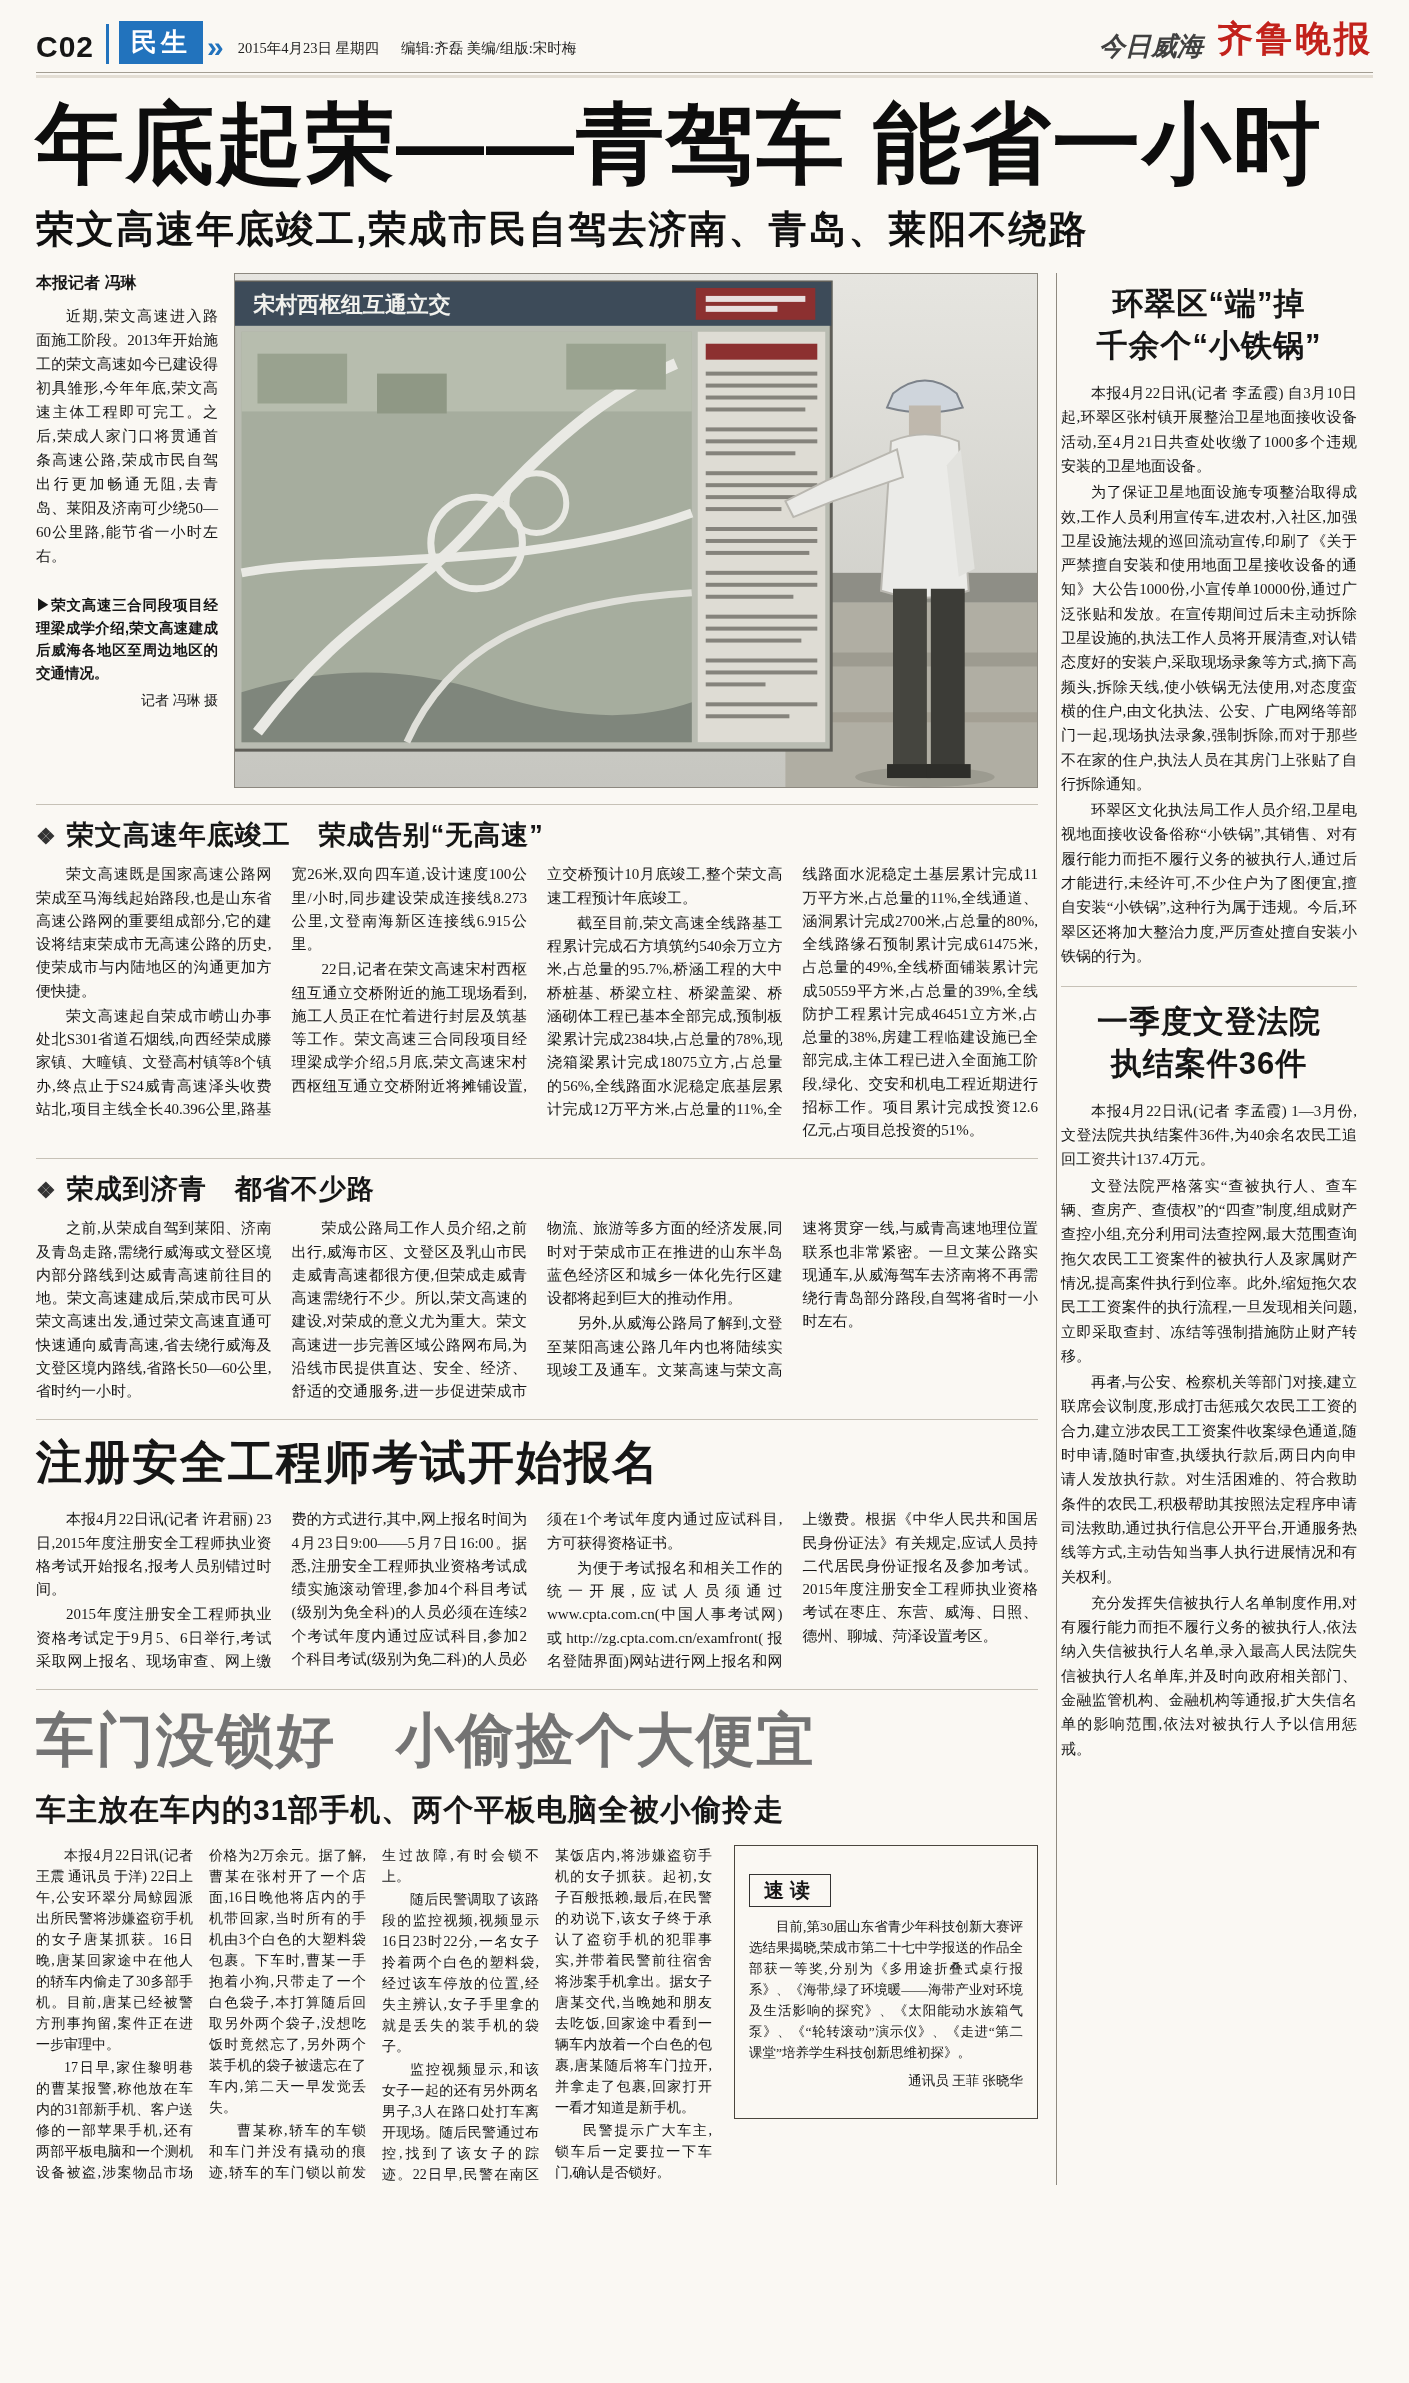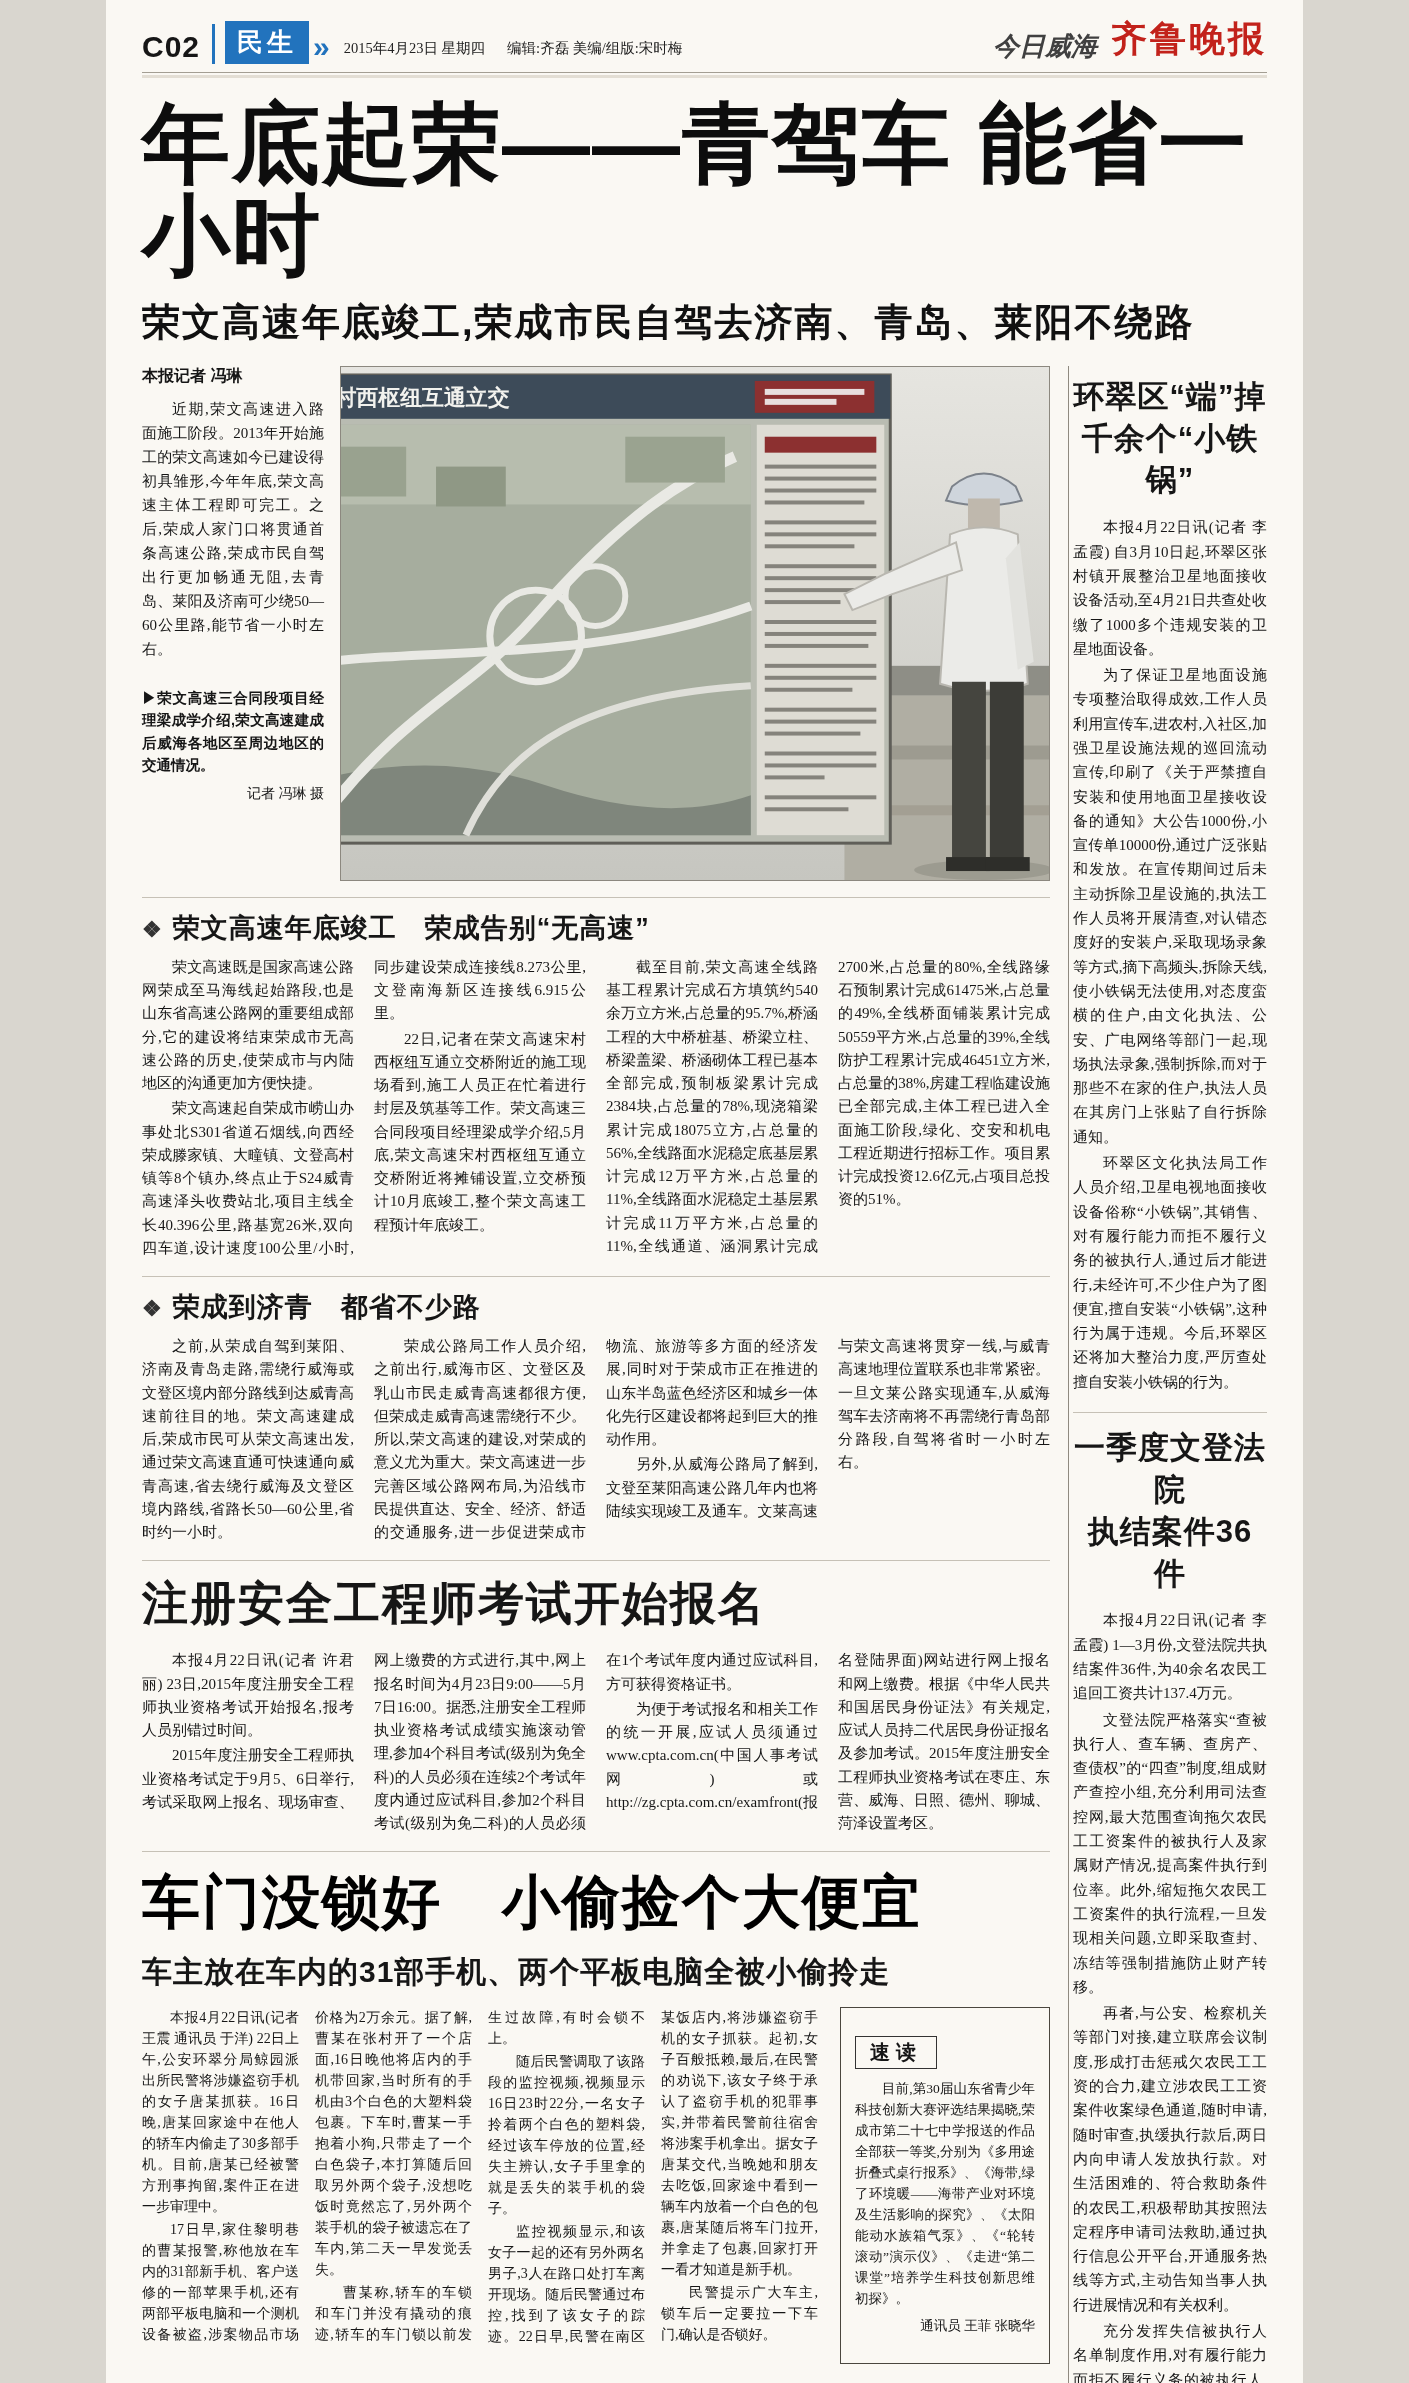--- a/index.html
+++ b/index.html
@@ -1,19 +1,19 @@
 <!DOCTYPE html>
 <html lang="zh"><head>
 <meta charset="utf-8">
 <style>
   * { margin:0; padding:0; box-sizing:border-box; }
   html,body { background:#d9d6cf; }
   body { font-family:"Liberation Serif","DejaVu Serif",serif; color:#161616; }
 
-  .page { width:1197px; height:2383px; margin:0 auto; background:#faf8f3;
+  .page { width:1409px; height:2383px; margin:0 auto; background:#faf8f3;
           padding:12px 36px 20px; overflow:hidden; position:relative; }
 
   
   .masthead { display:flex; align-items:flex-end; height:52px; }
   .page-no { font-family:"Liberation Sans","DejaVu Sans",sans-serif; font-weight:900;
              font-size:30px; letter-spacing:1px; padding-right:12px; }
   .mast-vrule { width:3px; height:40px; background:#2273bd; margin-right:10px; }
   .section-badge { background:#2273bd; color:#fff; font-family:Liberation Mono, monospace;
                    font-weight:900; font-size:26px; padding:4px 12px; letter-spacing:4px; }
   .section-chev { color:#2273bd; font-size:30px; font-weight:900; margin:0 14px 0 4px;
@@ -56,21 +56,21 @@
                letter-spacing:1px; margin-bottom:10px; }
   .sec-marker { color:#333; font-size:22px; margin-right:10px; }
   .cols-4 { column-count:4; column-gap:20px; }
   .body-text p { font-size:15px; line-height:1.55; text-align:justify; text-indent:2em;
                  margin-bottom:2px; }
 
   .sec-c-title { font-family:"Liberation Sans",sans-serif; font-weight:900; font-size:46px;
                  letter-spacing:2px; margin:4px 0 14px; }
 
   .sec-d-title { font-family:"Liberation Sans",sans-serif; font-weight:900; font-size:58px;
-                 letter-spacing:2px; margin-top:6px; color:#000000; }
+                 letter-spacing:2px; margin-top:6px; color:#737373; }
   .sec-d-sub { font-family:"Liberation Sans",sans-serif; font-weight:900; font-size:30px;
                letter-spacing:1px; margin:10px 0 14px; }
   .sec-d-row { display:flex; gap:22px; }
   .sec-d-body { width:676px; flex:none; column-count:4; column-gap:16px; }
   .sec-d-body p { font-size:14px; line-height:1.5; text-align:justify; text-indent:2em; margin-bottom:2px; }
 
   .quick-read { flex:1; border:1.5px solid #4a463e; padding:28px 14px; align-self:flex-start; }
   .quick-read-label { display:inline-block; border:1.5px solid #333; padding:2px 14px;
                       font-family:"Liberation Sans",sans-serif; font-weight:900; font-size:20px;
                       letter-spacing:6px; margin-bottom:10px; }

